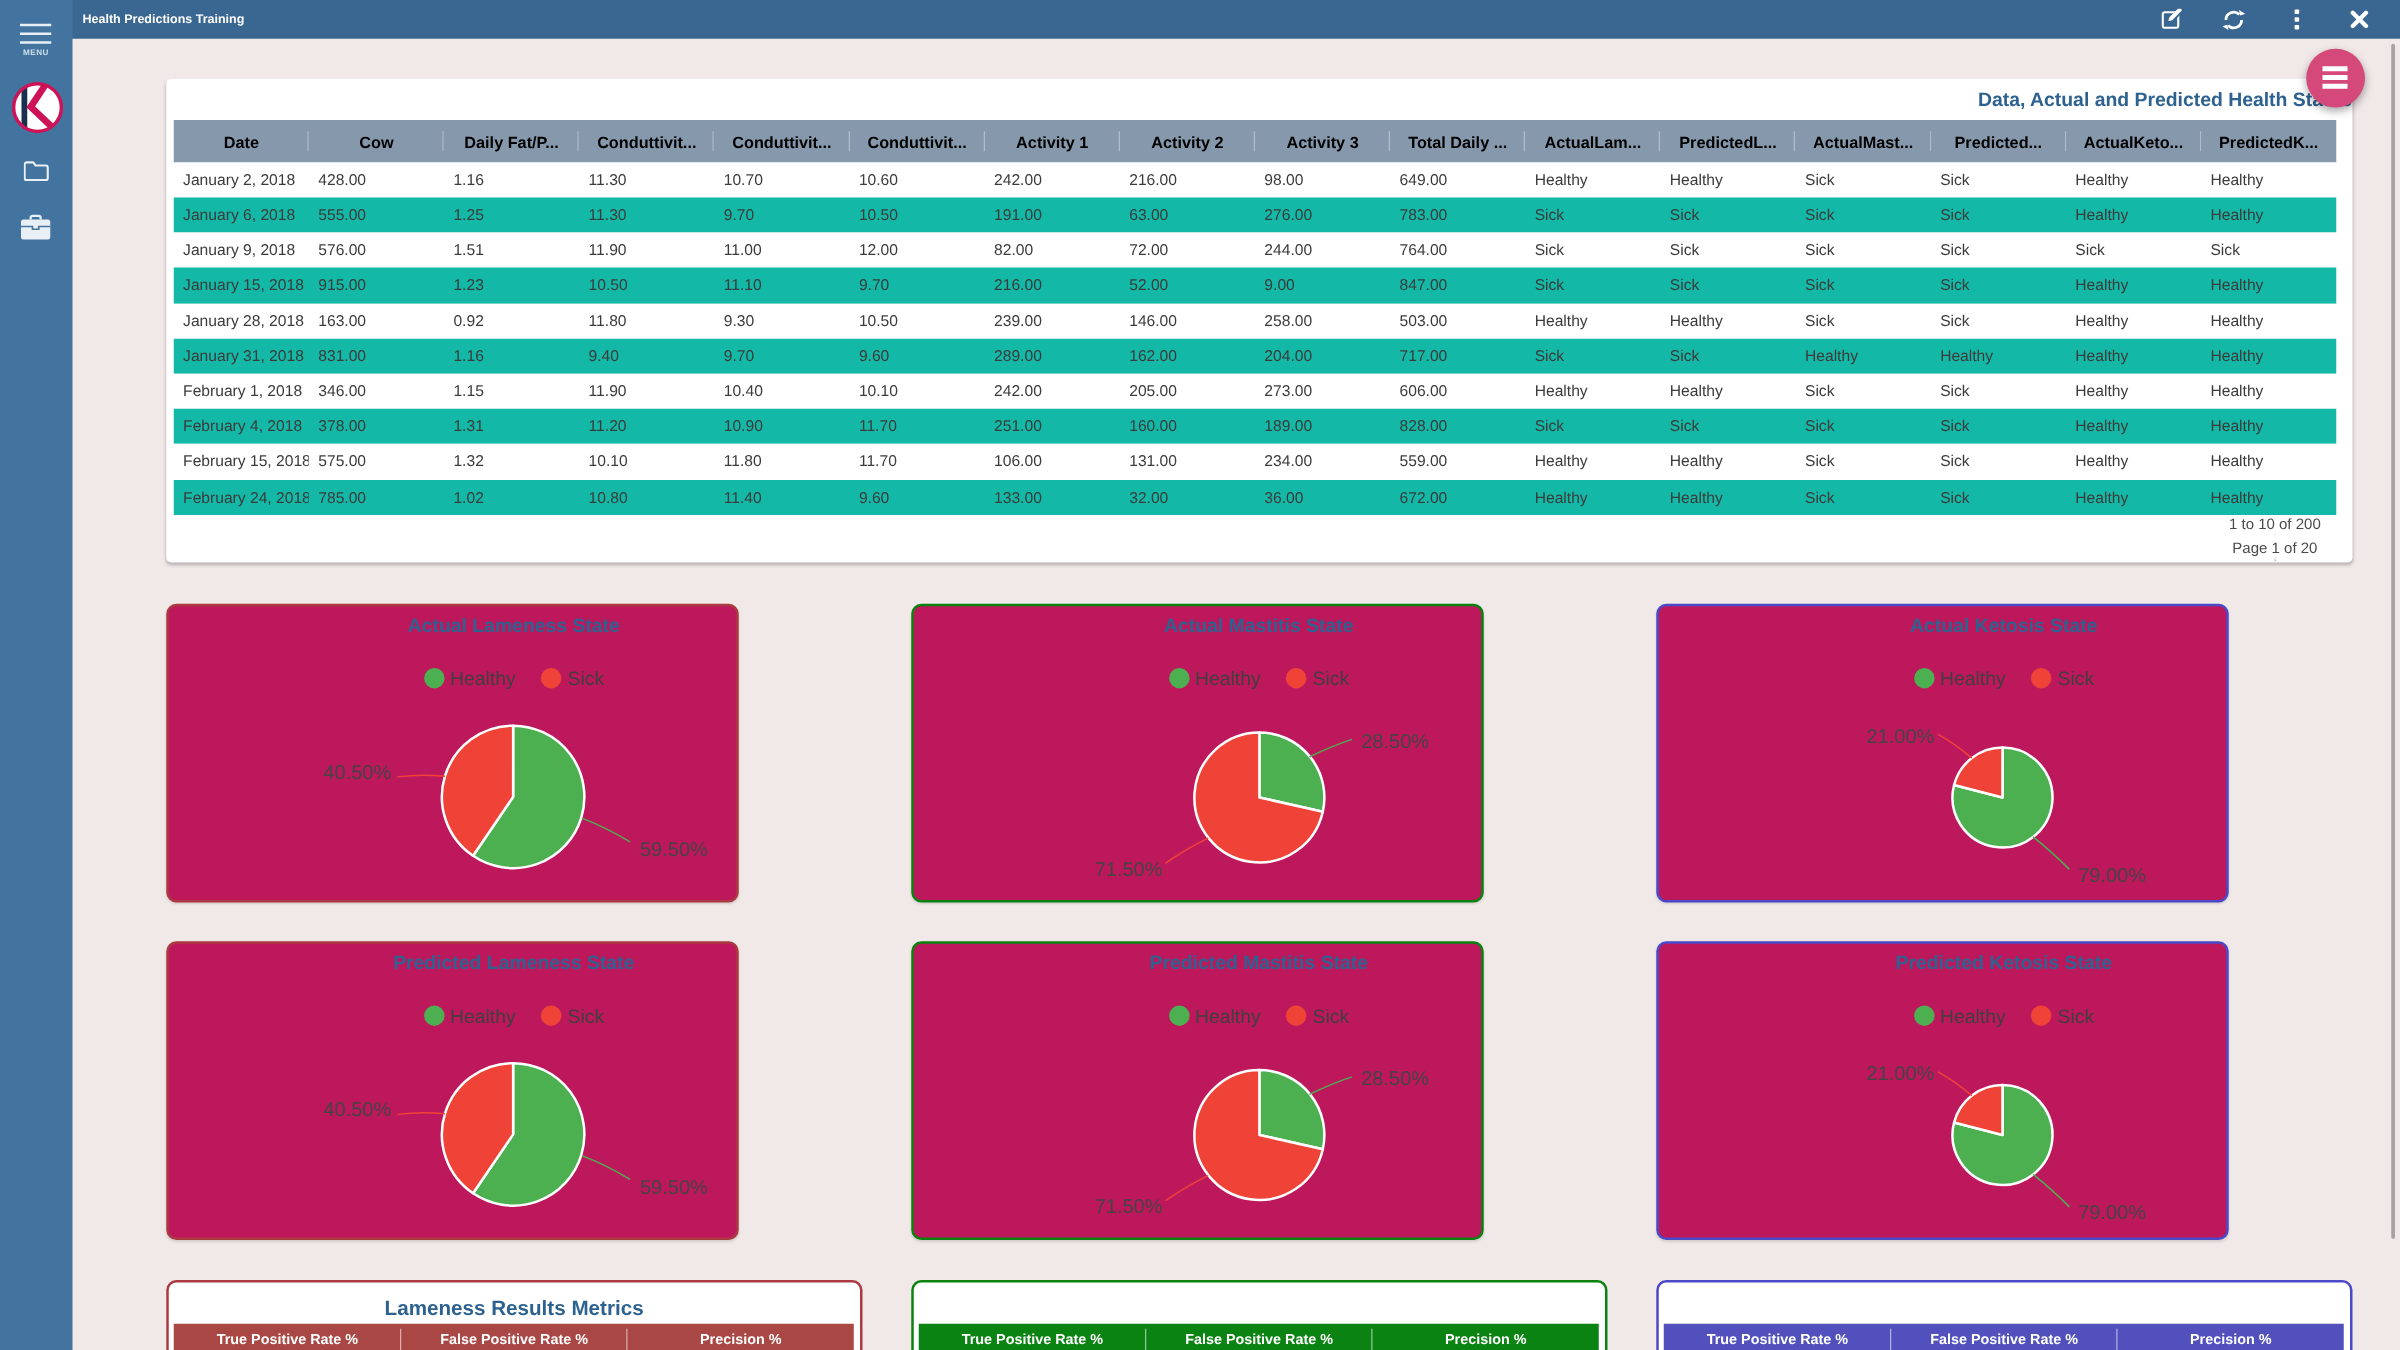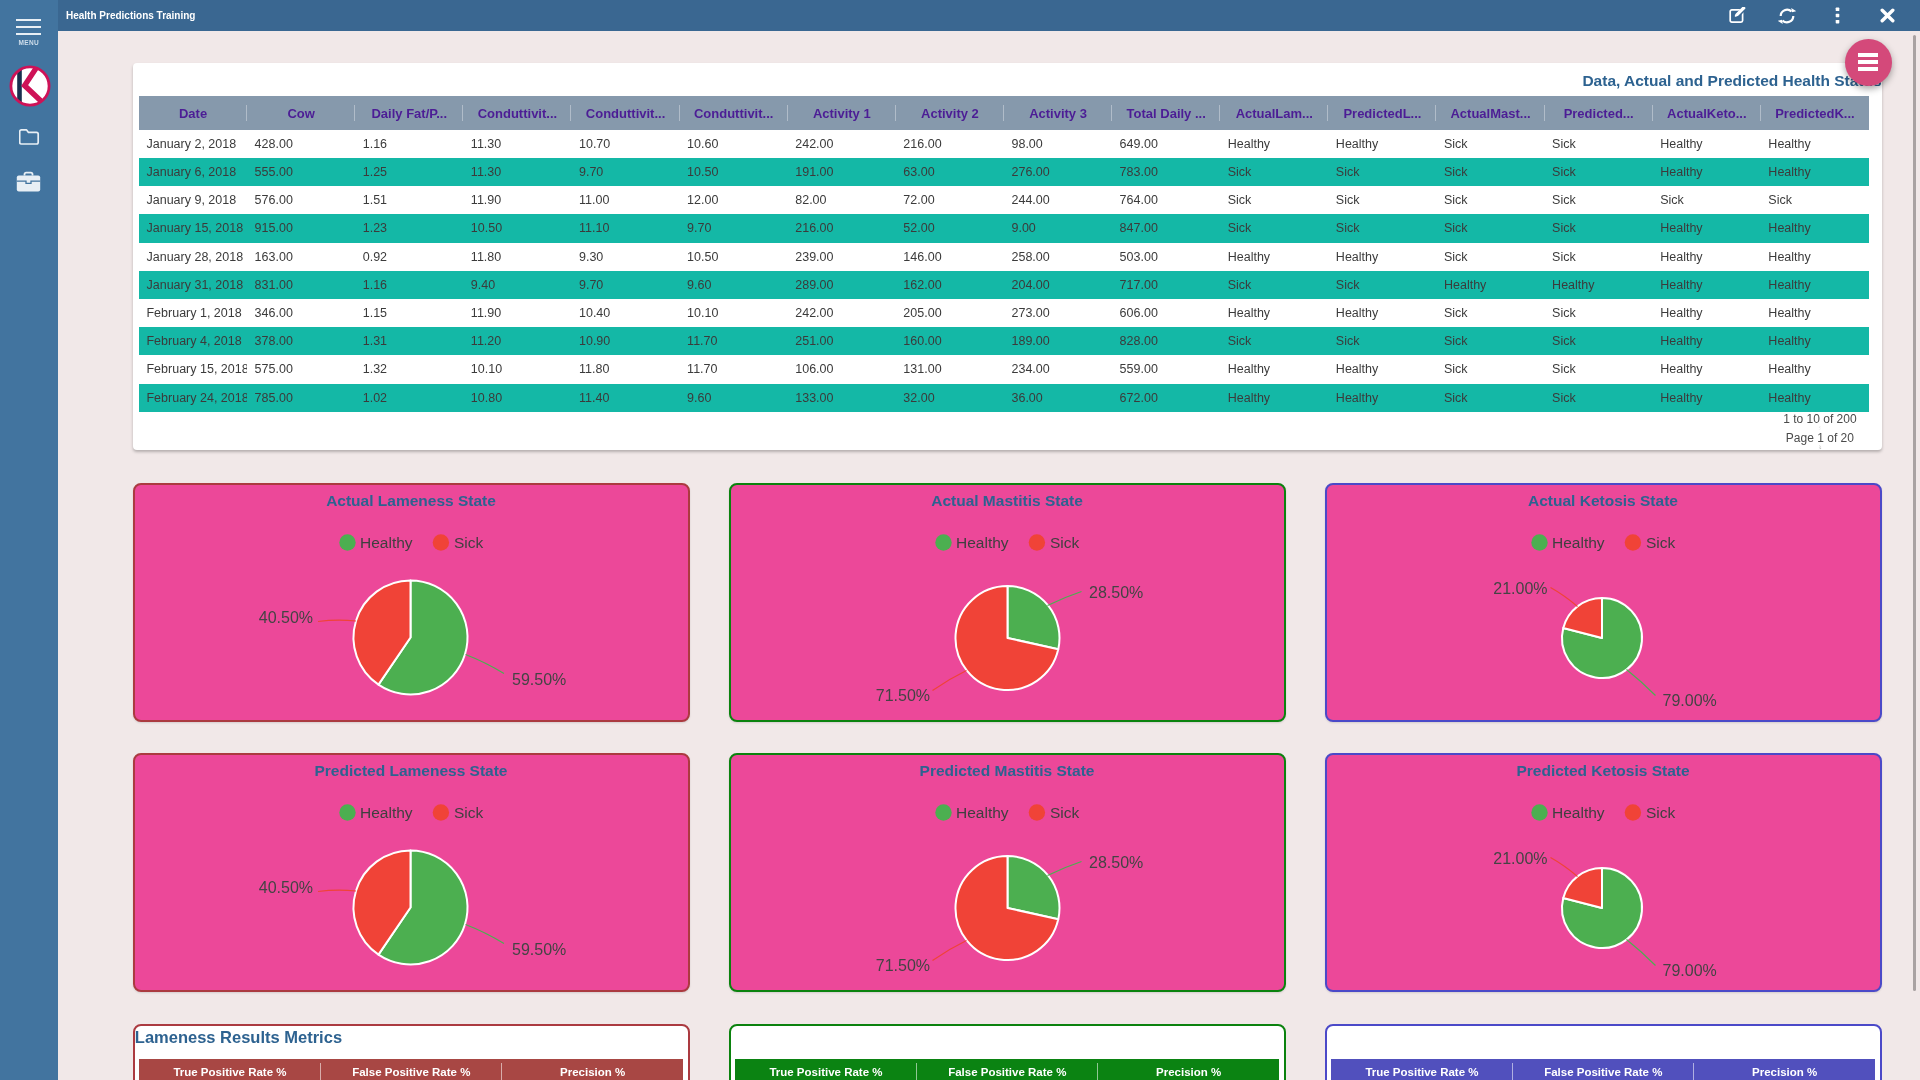--- a/index.html
+++ b/index.html
@@ -24,36 +24,36 @@
 .vscroll { position:absolute; left:1912.5px; top:35px; width:3.5px; height:956px;
   background:#a9a2a2; border-radius:2px; z-index:60; }
 .card { position:absolute; background:#fff; }
 .maincard { left:132.8px; top:62.8px; width:1748.8px; height:387.6px; border-radius:4px;
   box-shadow:0 2px 3px rgba(0,0,0,0.25); }
 .mtitle1 { position:absolute; top:9px; left:0; width:100%; text-align:right; color:#2d6290;
   font-size:15.5px; font-weight:bold; }
 .grid { position:absolute; left:6.2px; top:33.4px; width:1730px; }
 .ghead { display:flex; height:33.7px; background:#8699ac; }
 .hc { width:108.125px; position:relative; display:flex; align-items:center; justify-content:center;
-  color:#4c1d95; font-size:13px; font-weight:bold; overflow:hidden; }
+  color:#000000; font-size:13px; font-weight:bold; overflow:hidden; }
 .hc:not(:last-child)::after { content:""; position:absolute; right:0; top:9px; bottom:9px; width:1px;
   background:rgba(255,255,255,0.35); }
 .row { display:flex; height:28.2px; background:#fff; }
 .row.even { background:#14b8a6; }
 .c { width:108.125px; line-height:28.2px; padding-left:7.5px; font-size:12.5px; color:#3b3b3b;
   white-space:nowrap; overflow:hidden; }
 .pager { position:absolute; right:25px; top:349px; height:38px; display:flex; align-items:center;
   font-size:12px; color:#4a4a4a;flex-direction:column; }
 .pager svg { display:block; }
-.pcard { position:absolute; width:557px; height:239px; background:#ec4899; border:2px solid;
+.pcard { position:absolute; width:458px; height:239px; background:#be185d; border:2px solid;
   border-radius:8px; box-shadow:0 1px 2px rgba(0,0,0,0.12); }
 .psvg { position:absolute; left:0; top:0; }
 .mcard { position:absolute; top:1024px; width:557px; height:120px; background:#fff; border:2px solid;
   border-radius:8px; }
-.mtitle { position:absolute; top:2px; left:0; width:100%; text-align:left; color:#2d6290;
+.mtitle { position:absolute; top:12px; left:0; width:100%; text-align:center; color:#2d6290;
   font-size:16.5px; font-weight:bold; }
 .mhead { position:absolute; left:4.5px; right:4.5px; top:33px; height:26px; display:flex;
   color:#fff; font-size:11.5px; font-weight:bold; }
 .mhead div { flex:1; display:flex; align-items:center; justify-content:center; position:relative; }
 .mhead div:not(:last-child)::after { content:""; position:absolute; right:0; top:4px; bottom:4px;
   width:1px; background:rgba(255,255,255,0.55); }
 </style></head>
 <body>
 <div class="topbar">
   <div class="tbtitle">Health Predictions Training</div>

